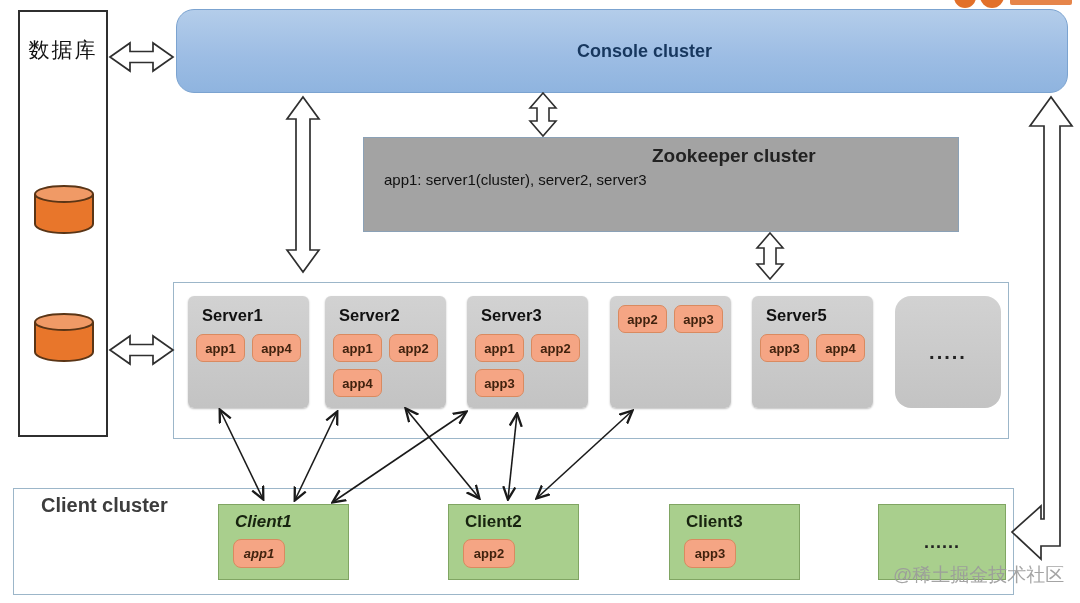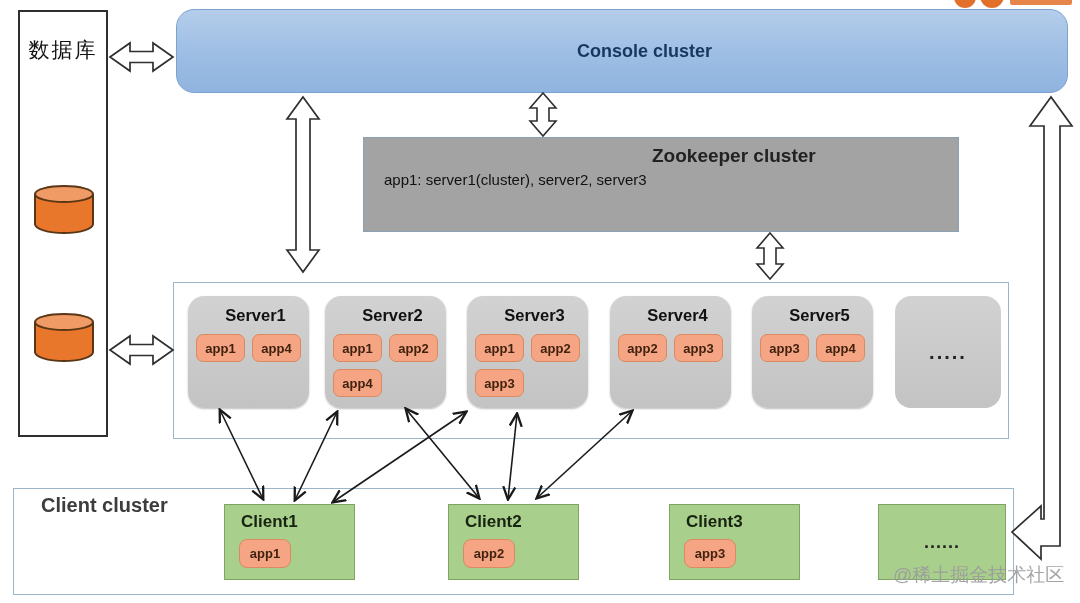--- a/index.html
+++ b/index.html
@@ -21,22 +21,22 @@
     border:1.5px solid #7ba3d0;display:flex;align-items:center;justify-content:center;}
   .console-label{font-size:18px;font-weight:bold;color:#17375e;margin-left:45px;}
 
   
   .zk{left:363px;top:137px;width:594px;height:93px;background:#a3a3a3;border:1.5px solid #8ba1b6;}
   .zk-title{position:absolute;left:288px;top:7px;font-size:19px;font-weight:bold;color:#222;}
   .zk-lines{position:absolute;left:20px;top:31px;font-size:15px;color:#111;line-height:21px;}
 
   
   .server-cluster{left:173px;top:282px;width:834px;height:155px;background:#fff;border:1.5px solid #9cb6c9;}
-  .server-card{position:absolute;top:13px;width:121px;height:112px;border-radius:16px;
-    background:linear-gradient(180deg,#d2d2d2,#c3c3c3);box-shadow:0 1px 2px rgba(0,0,0,.25);text-align:center;}
+  .server-card{position:absolute;top:13px;width:121px;height:112px;border-radius:6px;
+    background:linear-gradient(180deg,#d2d2d2,#c3c3c3);box-shadow:0 1px 2px rgba(0,0,0,.25);}
   .server-card .sname{padding:10px 0 0 14px;font-size:16.5px;font-weight:600;color:#111;}
   .badges{display:flex;flex-wrap:wrap;gap:7px;padding:9px 8px 0 8px;}
   .badge{width:49px;height:28px;border-radius:7px;background:#f5a584;border:1.5px solid #d98a60;
     display:flex;align-items:center;justify-content:center;font-size:13px;font-weight:bold;color:#40220e;
     box-sizing:border-box;}
   .dots-card{position:absolute;top:13px;width:106px;height:112px;border-radius:16px;
     background:linear-gradient(180deg,#d2d2d2,#c3c3c3);display:flex;align-items:center;justify-content:center;
     font-size:20px;font-weight:bold;color:#222;letter-spacing:2px;}
 
   
@@ -105,39 +105,38 @@
   </div>
   <div class="server-card" style="left:293px;">
     <div class="sname">Server3</div>
     <div class="badges">
       <div class="badge">app1</div>
       <div class="badge">app2</div>
       <div class="badge">app3</div>
     </div>
   </div>
   <div class="server-card" style="left:436px;">
-    <div class="sname">Server4</div>
     <div class="badges">
       <div class="badge">app2</div>
       <div class="badge">app3</div>
     </div>
   </div>
   <div class="server-card" style="left:578px;">
     <div class="sname">Server5</div>
     <div class="badges">
       <div class="badge">app3</div>
       <div class="badge">app4</div>
     </div>
   </div>
   <div class="dots-card" style="left:721px;">.....</div>
 </div>
 
 <div class="abs client-cluster">
   <div class="cc-title">Client cluster</div>
-  <div class="client-card" style="left:210px;">
+  <div class="client-card" style="left:204px;font-style:italic;">
     <div class="cname">Client1</div>
     <div class="badge">app1</div>
   </div>
   <div class="client-card" style="left:434px;">
     <div class="cname">Client2</div>
     <div class="badge">app2</div>
   </div>
   <div class="client-card" style="left:655px;">
     <div class="cname">Client3</div>
     <div class="badge">app3</div>

